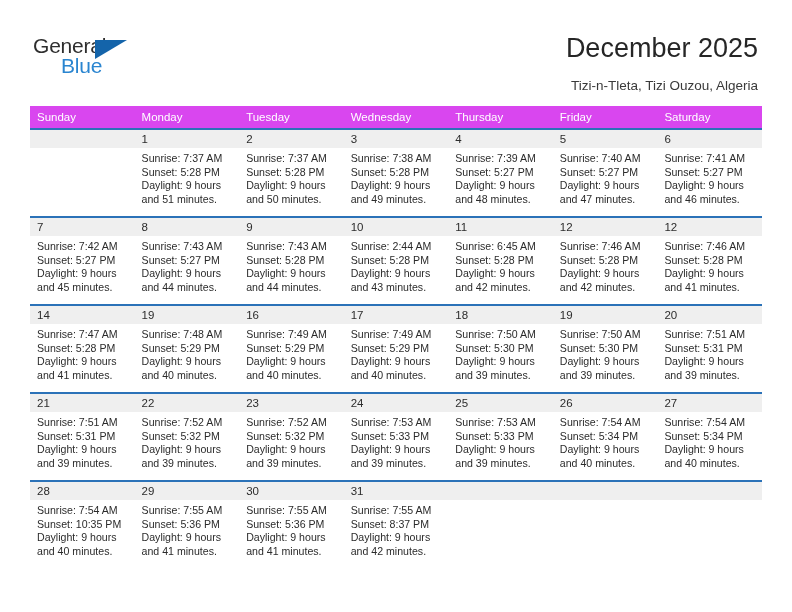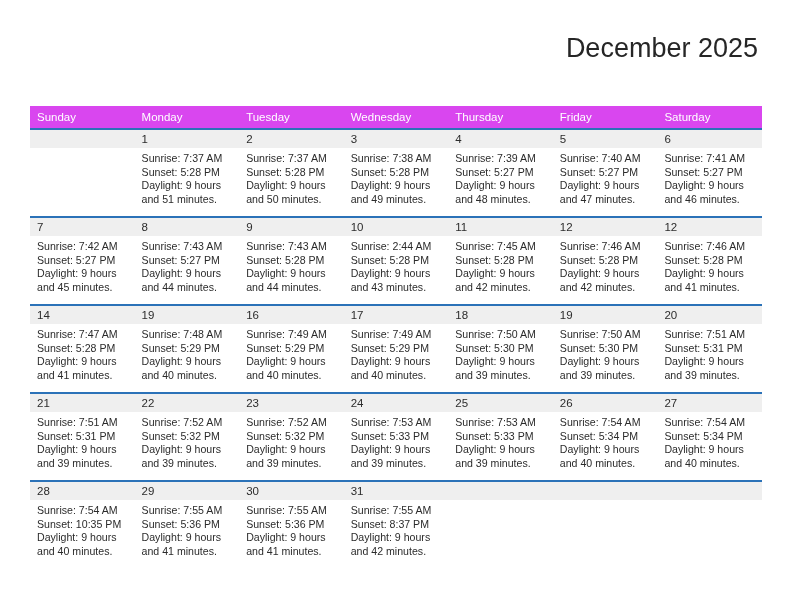--- a/index.html
+++ b/index.html
@@ -136,22 +136,28 @@
   }
   .cellbody div { white-space: nowrap; }
 </style>
 </head>
 <body>
 
 <div class="page">
 
   <div class="header">
 
+    <div class="logo">
+      <span class="logo-general">General</span>
+      <span class="logo-tri"></span>
+      <span class="logo-blue">Blue</span>
+    </div>
 
     <div class="title">December 2025</div>
+    <div class="subtitle">Tizi-n-Tleta, Tizi Ouzou, Algeria</div>
   </div>
 
   <div class="calendar">
     <table class="cal">
       <colgroup>
         <col>
           <col>
           <col>
           <col>
           <col>
@@ -262,21 +268,21 @@
               <div class="cellbody">
                 <div>Sunrise: 2:44 AM</div>
                 <div>Sunset: 5:28 PM</div>
                 <div>Daylight: 9 hours</div>
                 <div>and 43 minutes.</div>
               </div>
             </td>
             <td>
               <div class="daynum">11</div>
               <div class="cellbody">
-                <div>Sunrise: 7:45 AM</div>
+                <div>Sunrise: 6:45 AM</div>
                 <div>Sunset: 5:28 PM</div>
                 <div>Daylight: 9 hours</div>
                 <div>and 42 minutes.</div>
               </div>
             </td>
             <td>
               <div class="daynum">12</div>
               <div class="cellbody">
                 <div>Sunrise: 7:46 AM</div>
                 <div>Sunset: 5:28 PM</div>

